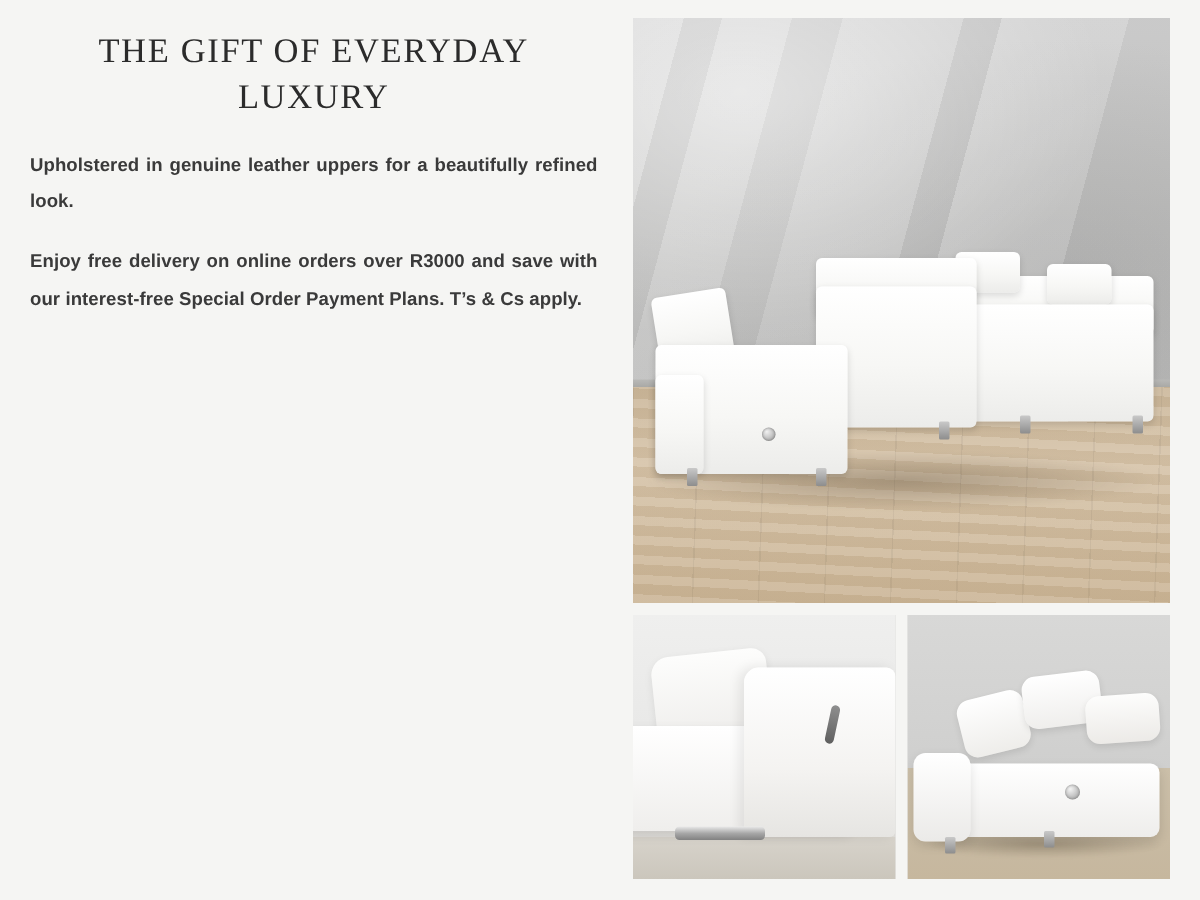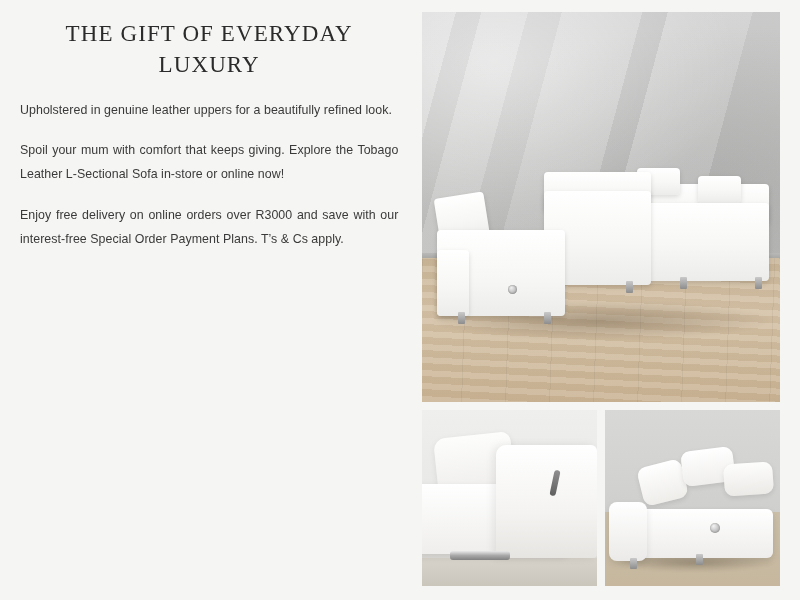--- a/index.html
+++ b/index.html
@@ -39,20 +39,21 @@
     margin: 4px 0 18px 0;
     font-weight: normal;
   }
   .body-copy p {
     font-size: 12.4px;
     line-height: 1.95;
     text-align: justify;
     color: #3a3a3a;
     margin: 0 0 16px 0;
     letter-spacing: 0.05px;
+    font-weight: bold;
   }
   .body-copy p:last-child {
     margin-bottom: 0;
   }
 
   
   .img-col {
     width: 400px;
     box-sizing: border-box;
     padding: 12px 20px 12px 0;
@@ -246,21 +247,20 @@
 </style>
 </head>
 <body>
 
 <div class="page">
 
   <div class="text-col">
     <h1 class="headline">THE GIFT OF EVERYDAY LUXURY</h1>
     <div class="body-copy">
       <p>Upholstered in genuine leather uppers for a beautifully refined look.</p>
-      <p>Spoil your mum with comfort that keeps giving. Explore the Tobago Leather L-Sectional Sofa in-store or online now!</p>
       <p>Enjoy free delivery on online orders over R3000 and save with our interest-free Special Order Payment Plans. T’s &amp; Cs apply.</p>
     </div>
   </div>
 
   <div class="img-col">
 
     <div class="photo photo-main" aria-label="White leather L-shaped sectional sofa with adjustable headrests in a room with a concrete wall and light wood floor">
       <div class="wall"></div>
       <div class="baseboard"></div>
       <div class="floor"></div>

